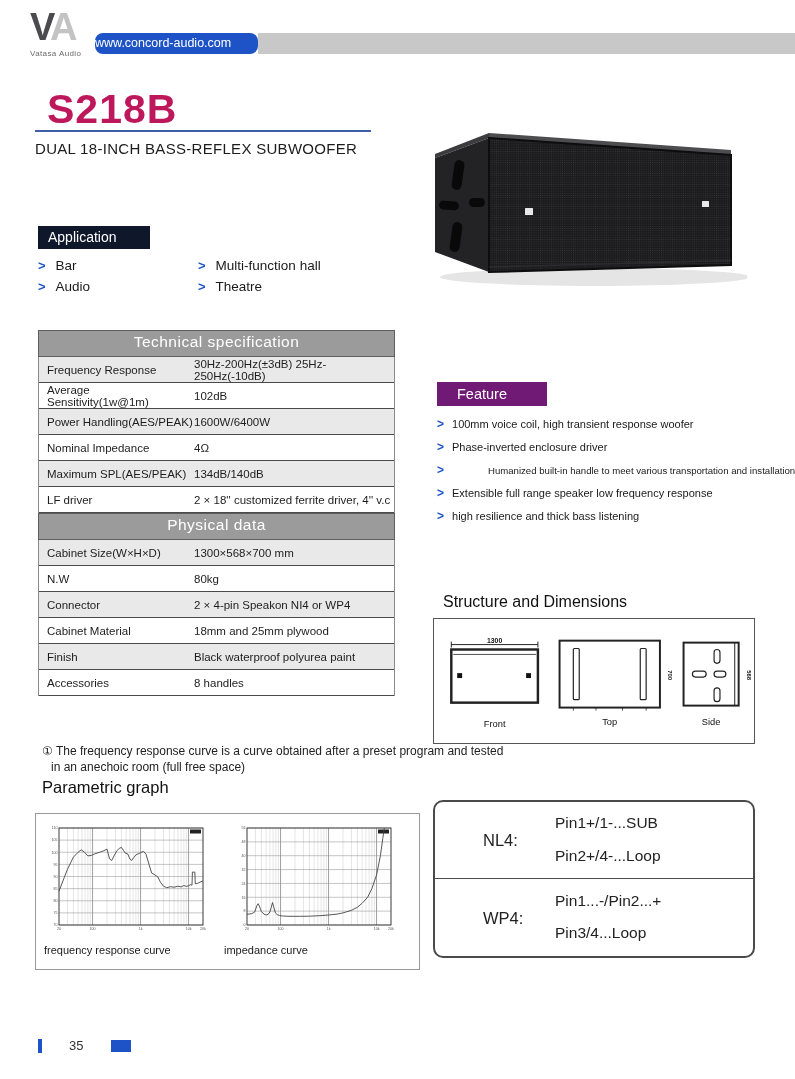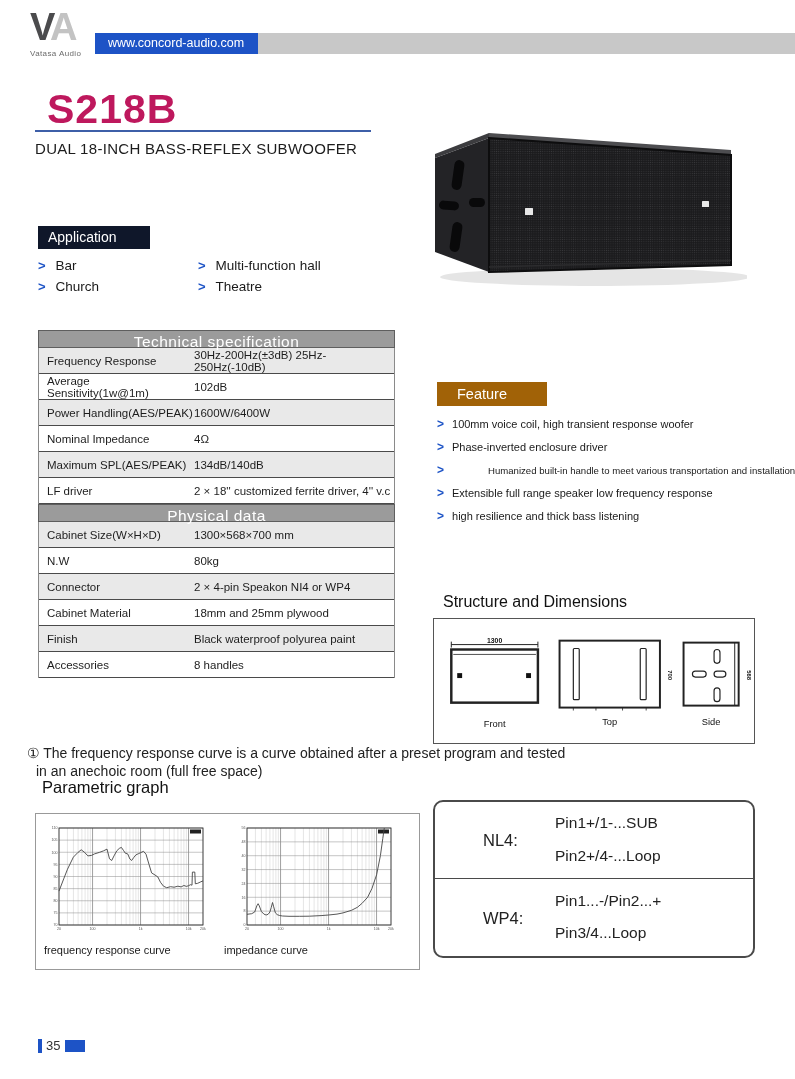--- a/index.html
+++ b/index.html
@@ -7,21 +7,21 @@
        font-family:"Liberation Sans",sans-serif;overflow:hidden;color:#1a1a1a;}
   .abs{position:absolute;}
 
   
   .logo{left:30px;top:10px;width:72px;}
   .logo-mark{position:relative;width:66px;height:36px;}
   .logo-a{position:absolute;left:20px;top:-4px;font-size:38px;font-weight:bold;color:#c3c3c3;}
   .logo-v{position:absolute;left:0;top:-4px;font-size:38px;font-weight:bold;color:#4b4b4d;}
   .logo-caption{font-size:8px;color:#6b6b6b;margin-top:3px;letter-spacing:.4px;}
   .url-bar{left:95px;top:33px;width:163px;height:21px;background:#1d53c6;color:#fff;
-           font-size:12.5px;line-height:21px;padding-left:13px;box-sizing:border-box;}
+           font-size:12.5px;line-height:21px;box-sizing:border-box;border-radius:8px;}
   .gray-bar{left:258px;top:33px;width:537px;height:21px;background:#c8c8c8;}
 
   
   .model{left:47px;top:86px;font-size:41px;font-weight:bold;letter-spacing:1px;color:#be185d;}
   .blue-rule{left:35px;top:130px;width:336px;height:2px;background:#3e5fa8;}
   .subtitle{left:35px;top:140px;font-size:15px;color:#1c1c1c;letter-spacing:.3px;}
 
   
   .product{left:425px;top:124px;width:322px;height:166px;}
 
@@ -32,52 +32,52 @@
 
   .bullet{display:flex;align-items:baseline;}
   .arrow{color:#1d53c6;font-weight:bold;font-size:13px;margin-right:10px;}
   .app-item{font-size:13.5px;color:#1a1a1a;}
   .feat-list{left:437px;top:417px;width:352px;}
   .feat-item{font-size:11px;color:#1a1a1a;white-space:nowrap;margin-bottom:9px;}
   .feat-item .arrow{font-size:12px;margin-right:8px;}
 
   
   .tables{left:38px;top:330px;width:357px;}
-  .tbl-header{height:18px;background:#9b9b9b;border:1px solid #5e5e5e;box-sizing:border-box;
+  .tbl-header{height:27px;background:#9b9b9b;border:1px solid #5e5e5e;box-sizing:border-box;
               color:#fff;font-size:15.5px;line-height:22px;text-align:center;letter-spacing:.5px;}
   .rows{border-left:1px solid #8a8a8a;border-right:1px solid #8a8a8a;}
   .spec-row{display:flex;align-items:center;height:26px;box-sizing:border-box;border-bottom:1px solid #4a4a4a;}
   .rows .spec-row:nth-child(odd){background:#e9e9e9;}
   .rows .spec-row:nth-child(even){background:#ffffff;}
   .spec-label{width:147px;padding-left:8px;font-size:11.5px;color:#1d1d1d;}
   .spec-value{flex:1;font-size:11.5px;color:#1d1d1d;}
 
   
   .struct-title{left:443px;top:593px;font-size:16px;color:#111;}
   .struct-panel{left:433px;top:618px;width:322px;height:126px;border:1.5px solid #555;box-sizing:border-box;background:#fff;}
 
   
-  .footnote{left:27px;top:744px;font-size:14px;color:#222;line-height:1.3;}
+  .footnote{left:42px;top:744px;font-size:12px;color:#222;line-height:1.3;}
   .footnote .ind{padding-left:9px;}
   .param-title{left:42px;top:778px;font-size:16.5px;color:#111;}
   .graph-panel{left:35px;top:813px;width:385px;height:157px;border:1.5px solid #999;box-sizing:border-box;background:#fff;}
   .chart{position:absolute;top:8px;width:164px;height:114px;}
   .chart1{left:8px;} .chart2{left:196px;}
   .chart-caption{position:absolute;top:130px;width:164px;text-align:left;font-size:11px;color:#1a1a1a;}
   .cap1{left:8px;} .cap2{left:188px;}
 
   
   .conn-panel{left:433px;top:800px;width:322px;height:158px;border:2px solid #4a4a4a;border-radius:10px;box-sizing:border-box;background:#fff;}
   .conn-row{position:relative;height:50%;box-sizing:border-box;}
   .conn-row:first-child{border-bottom:1.5px solid #4a4a4a;}
   .conn-name{position:absolute;left:48px;top:50%;transform:translateY(-50%);font-size:16.5px;color:#222;}
   .conn-lines{position:absolute;left:120px;top:50%;transform:translateY(-50%);font-size:15.5px;color:#222;line-height:2.1;}
 
   
-  .footer{left:38px;top:1038px;display:flex;align-items:center;}
+  .footer{left:38px;top:1038px;display:flex;align-items:center;gap:23px;}
   .page-bar{width:4px;height:14px;background:#1d53c6;margin-right:4px;}
   .page-num{font-size:13px;color:#333;}
   .page-rect{width:20px;height:12px;background:#1d53c6;margin-left:5px;}
 </style>
 </head>
 <body>
 
 <div class="abs logo">
   <div class="logo-mark">
     <span class="logo-a">A</span>
@@ -113,21 +113,21 @@
   <rect x="26" y="98" width="10" height="30" rx="5" fill="#09090a" transform="rotate(8 31 113)"></rect>
 </svg>
 
 <div class="abs badge app-badge" style="background: #0f172a;">Application</div>
 <div class="abs bullet" style="left:38px;top:258px;">
   <span class="arrow" style="color: rgb(29, 83, 198);">&gt;</span>
   <span class="app-item">Bar</span>
 </div>
 <div class="abs bullet" style="left:38px;top:279px;">
   <span class="arrow" style="color: rgb(29, 83, 198);">&gt;</span>
-  <span class="app-item">Church</span>
+  <span class="app-item">Audio</span>
 </div>
 <div class="abs bullet" style="left:198px;top:258px;">
   <span class="arrow" style="color: rgb(29, 83, 198);">&gt;</span>
   <span class="app-item">Multi-function hall</span>
 </div>
 <div class="abs bullet" style="left:198px;top:279px;">
   <span class="arrow" style="color: rgb(29, 83, 198);">&gt;</span>
   <span class="app-item">Theatre</span>
 </div>
 
@@ -181,21 +181,21 @@
         <span class="spec-label">Finish</span>
         <span class="spec-value">Black waterproof polyurea paint</span>
       </div>
     <div class="spec-row">
         <span class="spec-label">Accessories</span>
         <span class="spec-value">8 handles</span>
       </div>
   </div>
 </div>
 
-<div class="abs badge feat-badge" style="background: #a16207;">Feature</div>
+<div class="abs badge feat-badge" style="background: #701a75;">Feature</div>
 <div class="abs feat-list">
   <div class="bullet feat-item">
       <span class="arrow" style="color: rgb(29, 83, 198);">&gt;</span>
       <span>100mm voice coil, high transient response woofer</span>
     </div>
   <div class="bullet feat-item">
       <span class="arrow" style="color: rgb(29, 83, 198);">&gt;</span>
       <span>Phase-inverted enclosure driver</span>
     </div>
   <div class="bullet feat-item">

